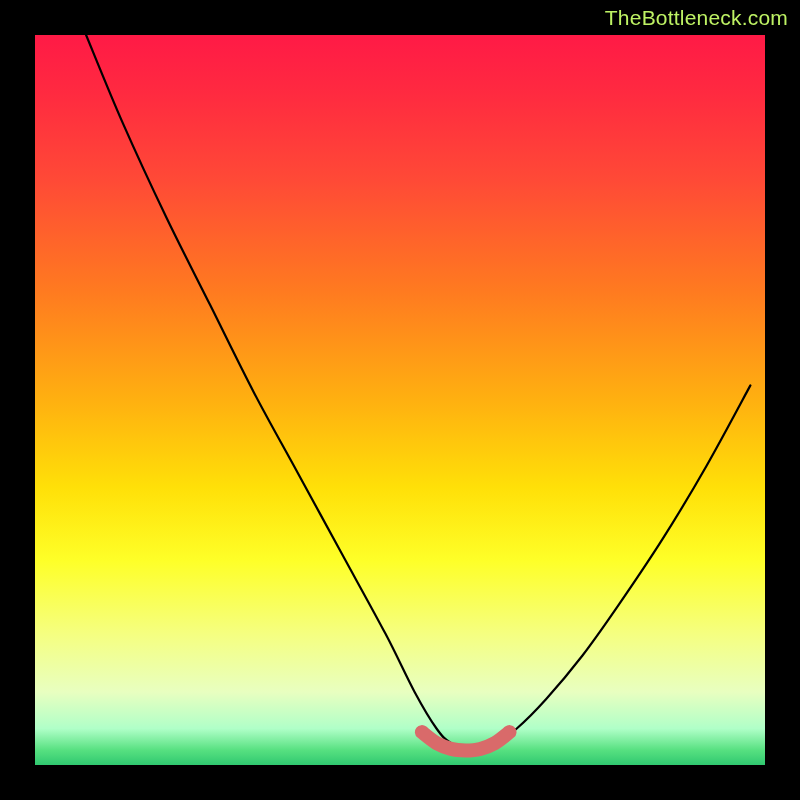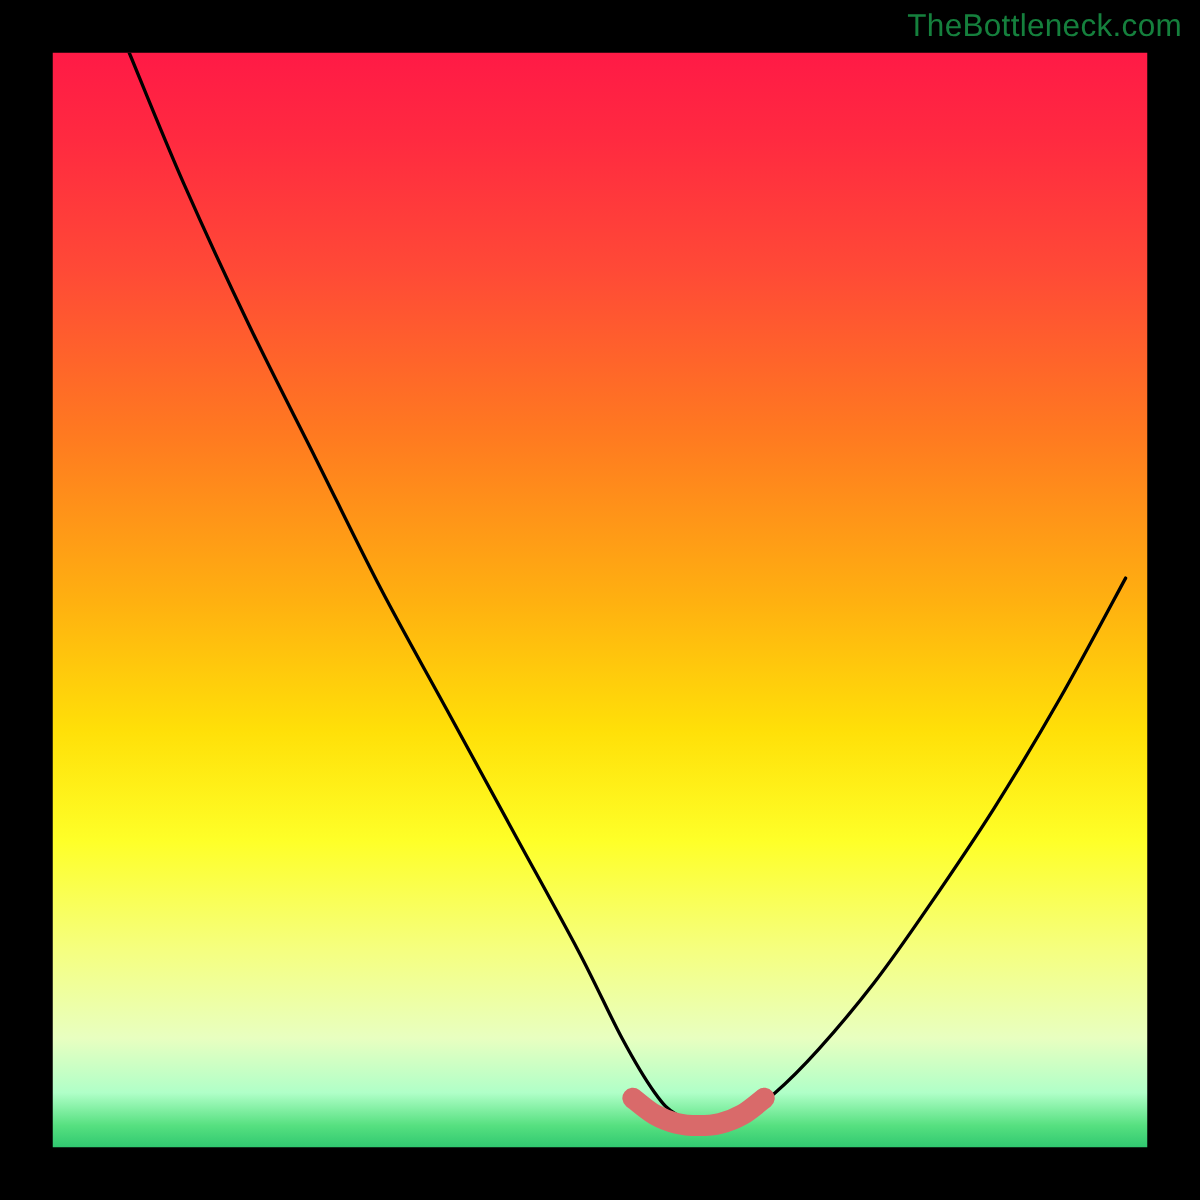--- a/index.html
+++ b/index.html
@@ -46,21 +46,21 @@
       #e8ffc0 90%,
       #b0ffc8 95%,
       #56e080 98%,
       #30c870 100%
     );
   }
   .watermark {
     position: absolute;
     top: 6px;
     right: 12px;
-    color: #15803d;
+    color: #bef264;
     font-size: 21px;
     font-weight: 500;
     letter-spacing: 0.2px;
     user-select: none;
   }
   svg.overlay {
     position: absolute;
     left: 0;
     top: 0;
     width: 100%;

